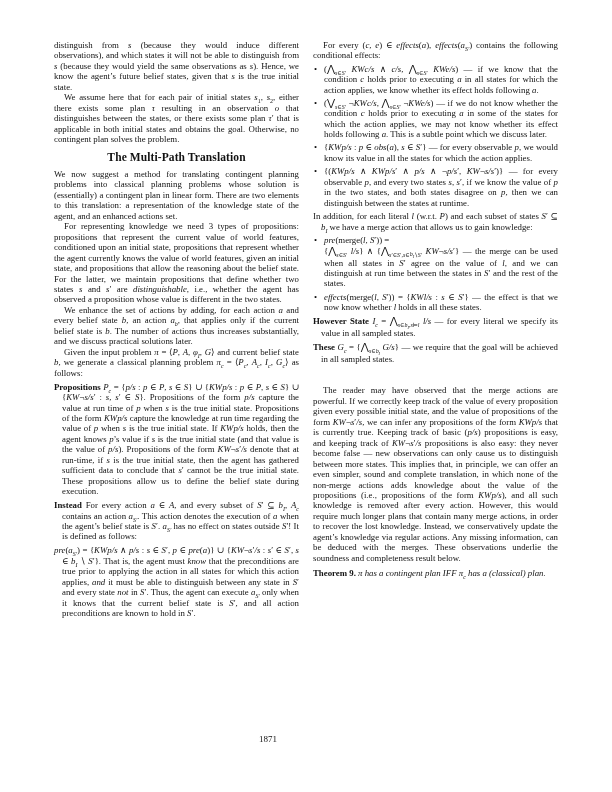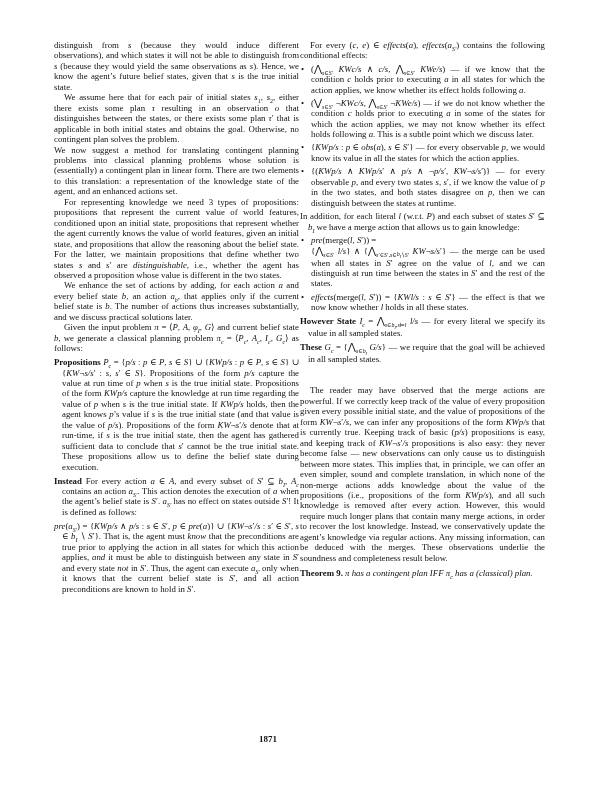--- a/index.html
+++ b/index.html
@@ -3,52 +3,53 @@
 <meta charset="utf-8">
 <style>
   html,body{margin:0;padding:0;}
   body{
     width:612px;height:792px;background:#ffffff;position:relative;
     font-family:"Liberation Serif","DejaVu Serif",serif;
     color:#121212;
     -webkit-font-smoothing:antialiased;
   }
   .page{position:absolute;left:0;top:0;width:612px;height:792px;background:#fff;overflow:hidden;}
-  .content{position:absolute;left:54px;top:40px;width:504px;display:flex;gap:1px;}
+  .content{position:absolute;left:54px;top:40px;width:504px;display:flex;gap:14px;}
   .col{width:245px;font-size:8.8px;line-height:10.45px;text-align:justify;}
   p{margin:0;text-align:justify;}
   p.ind{text-indent:10px;}
   p.blk{margin-top:21px;}
   .hang{padding-left:8px;text-indent:-8px;margin-top:3.5px;}
   h2.sec{
     font-size:11.5px;line-height:13px;font-weight:bold;text-align:center;
     margin:6.5px 0 5px 0;letter-spacing:0.1px;
   }
   ul.bullets{list-style:none;margin:2px 0 0 0;padding:0;}
   ul.bullets li{
     position:relative;padding-left:11px;margin-top:2.8px;text-align:justify;
   }
   ul.bullets li::before{content:"\2022";position:absolute;left:1px;top:0;}
   sub{font-size:68%;line-height:0;}
   .bigop{font-size:112%;}
   .thm{margin-top:5px;}
   .footer{
     position:absolute;left:0;top:734px;width:536px;text-align:center;
-    font-size:9px;font-weight:bold;
+    font-size:9px;font-weight:normal;
   }
 </style>
 </head>
 <body>
 
 <div class="page">
   <div class="content">
 
     <div class="col">
       <p>distinguish from <i>s</i> (because they would induce different observations), and which states it will not be able to distinguish from <i>s</i> (because they would yield the same observations as <i>s</i>). Hence, we know the agent’s future belief states, given that <i>s</i> is the true initial state.</p>
       <p class="ind">We assume here that for each pair of initial states <i>s</i><sub>1</sub>, <i>s</i><sub>2</sub>, either there exists some plan <i>τ</i> resulting in an observation <i>o</i> that distinguishes between the states, or there exists some plan <i>τ</i>′ that is applicable in both initial states and obtains the goal. Otherwise, no contingent plan solves the problem.</p>
+      <h2 class="sec">The Multi-Path Translation</h2>
       <p>We now suggest a method for translating contingent planning problems into classical planning problems whose solution is (essentially) a contingent plan in linear form. There are two elements to this translation: a representation of the knowledge state of the agent, and an enhanced actions set.</p>
       <p class="ind">For representing knowledge we need 3 types of propositions: propositions that represent the current value of world features, conditioned upon an initial state, propositions that represent whether the agent currently knows the value of world features, given an initial state, and propositions that allow the reasoning about the belief state. For the latter, we maintain propositions that define whether two states <i>s</i> and <i>s</i>′ are <i>distinguishable</i>, i.e., whether the agent has observed a proposition whose value is different in the two states.</p>
       <p class="ind">We enhance the set of actions by adding, for each action <i>a</i> and every belief state <i>b</i>, an action <i>a<sub>b</sub></i>, that applies only if the current belief state is <i>b</i>. The number of actions thus increases substantially, and we discuss practical solutions later.</p>
       <p class="ind">Given the input problem <i>π</i> = ⟨<i>P</i>, <i>A</i>, <i>φ<sub>I</sub></i>, <i>G</i>⟩ and current belief state <i>b</i>, we generate a classical planning problem <i>π<sub>c</sub></i> = ⟨<i>P<sub>c</sub></i>, <i>A<sub>c</sub></i>, <i>I<sub>c</sub></i>, <i>G<sub>c</sub></i>⟩ as follows:</p>
       <p class="hang"><b>Propositions</b> <i>P<sub>c</sub></i> = {<i>p/s</i> : <i>p</i> ∈ <i>P</i>, <i>s</i> ∈ <i>S</i>} ∪ {<i>KWp/s</i> : <i>p</i> ∈ <i>P</i>, <i>s</i> ∈ <i>S</i>} ∪ {<i>KW</i>¬<i>s/s</i>′ : <i>s</i>, <i>s</i>′ ∈ <i>S</i>}. Propositions of the form <i>p/s</i> capture the value at run time of <i>p</i> when <i>s</i> is the true initial state. Propositions of the form <i>KWp/s</i> capture the knowledge at run time regarding the value of <i>p</i> when <i>s</i> is the true initial state. If <i>KWp/s</i> holds, then the agent knows <i>p</i>’s value if <i>s</i> is the true initial state (and that value is the value of <i>p/s</i>). Propositions of the form <i>KW</i>¬<i>s</i>′<i>/s</i> denote that at run-time, if <i>s</i> is the true initial state, then the agent has gathered sufficient data to conclude that <i>s</i>′ cannot be the true initial state. These propositions allow us to define the belief state during execution.</p>
       <p class="hang"><b>Instead</b> For every action <i>a</i> ∈ <i>A</i>, and every subset of <i>S</i>′ ⊆ <i>b<sub>I</sub></i>, <i>A<sub>c</sub></i> contains an action <i>a<sub>S′</sub></i>. This action denotes the execution of <i>a</i> when the agent’s belief state is <i>S</i>′. <i>a<sub>S′</sub></i> has no effect on states outside <i>S</i>′! It is defined as follows:</p>
       <p class="hang"><i>pre</i>(<i>a<sub>S′</sub></i>) = {<i>KWp/s</i> ∧ <i>p/s</i> : <i>s</i> ∈ <i>S</i>′, <i>p</i> ∈ <i>pre</i>(<i>a</i>)} ∪ {<i>KW</i>¬<i>s</i>′<i>/s</i> : <i>s</i>′ ∈ <i>S</i>′, <i>s</i> ∈ <i>b<sub>I</sub></i> ∖ <i>S</i>′}. That is, the agent must <i>know</i> that the preconditions are true prior to applying the action in all states for which this action applies, <i>and</i> it must be able to distinguish between any state in <i>S</i>′ and every state <i>not</i> in <i>S</i>′. Thus, the agent can execute <i>a<sub>S′</sub></i> only when it knows that the current belief state is <i>S</i>′, and all action preconditions are known to hold in <i>S</i>′.</p>
     </div>
 
     <div class="col">

